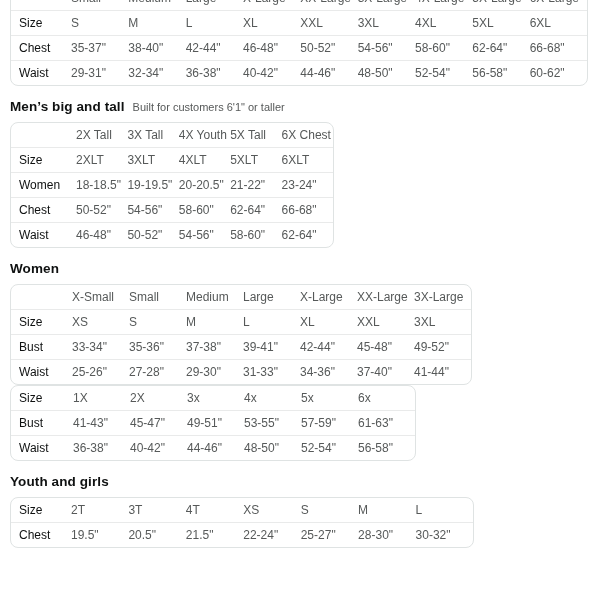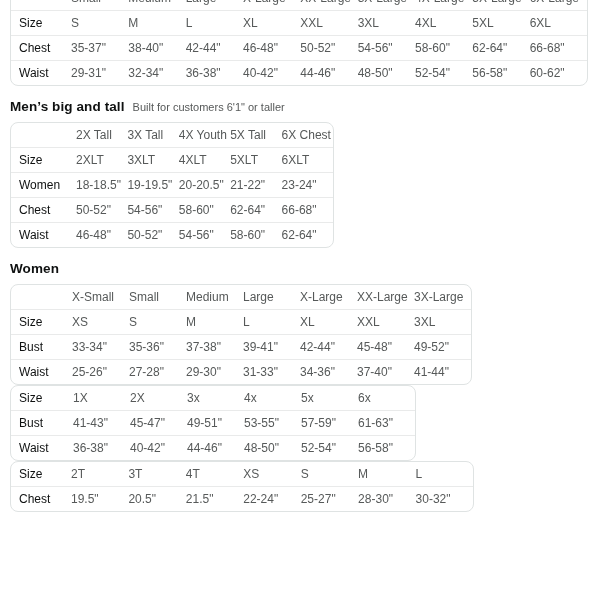--- a/index.html
+++ b/index.html
@@ -279,20 +279,23 @@
             <td class="cell">40-42"</td>
             <td class="cell">44-46"</td>
             <td class="cell">48-50"</td>
             <td class="cell">52-54"</td>
             <td class="cell">56-58"</td>
           </tr>
         </tbody>
       </table>
     </section>
     <section class="chart-section sec-youth">
+      <div class="sec-title-row">
+        <h3 class="sec-title">Youth and girls</h3>
+      </div>
       <table class="size-table tbl-youth">
         <colgroup>
           <col class="label-col">
           <col>
           <col>
           <col>
           <col>
           <col>
           <col>
           <col>

